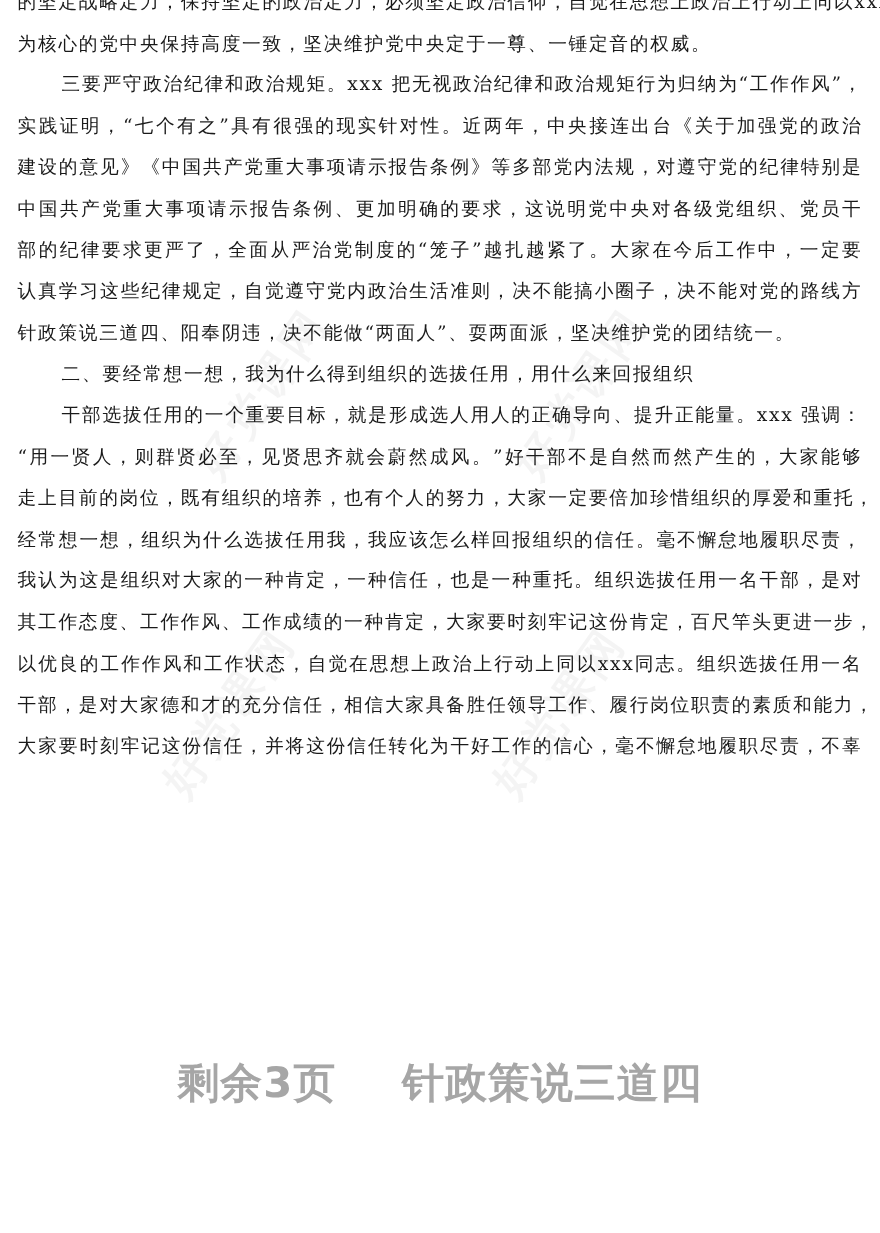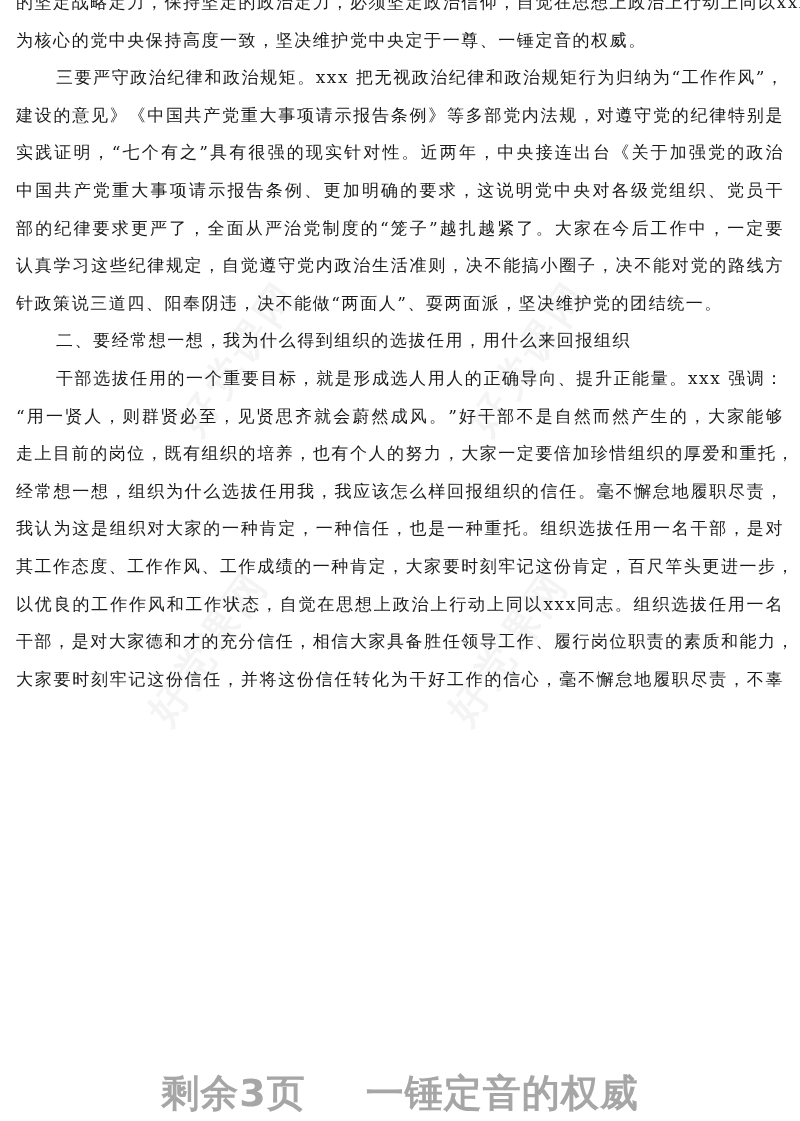--- a/index.html
+++ b/index.html
@@ -53,21 +53,21 @@
       transform: rotate(-55deg);
       transform-origin: center center;
       white-space: nowrap;
       pointer-events: none;
       letter-spacing: 4px;
     }
     .footer-banner {
       position: absolute;
       left: 0;
       width: 800px;
-      top: 1068px;
+      top: 959px;
       height: 50px;
       display: flex;
       justify-content: center;
       align-items: center;
       gap: 60px;
     }
     .footer-banner span {
       font-family: "DejaVu Sans", sans-serif;
       font-weight: bold;
       font-size: 38px;
@@ -82,35 +82,35 @@
 
   <div class="watermark" style="left:150px; top:330px;">好党课网</div>
   <div class="watermark" style="left:440px; top:330px;">好党课网</div>
   <div class="watermark" style="left:120px; top:620px;">好党课网</div>
   <div class="watermark" style="left:420px; top:620px;">好党课网</div>
 
   <div class="text-block">
     <div class="line">的坚定战略定力，保持坚定的政治定力，必须坚定政治信仰，自觉在思想上政治上行动上同以xxx同志</div>
     <div class="line last">为核心的党中央保持高度一致，坚决维护党中央定于一尊、一锤定音的权威。</div>
     <div class="line indent">三要严守政治纪律和政治规矩。xxx 把无视政治纪律和政治规矩行为归纳为“工作作风”，</div>
+    <div class="line">实践证明，“七个有之”具有很强的现实针对性。近两年，中央接连出台《关于加强党的政治</div>
     <div class="line">建设的意见》《中国共产党重大事项请示报告条例》等多部党内法规，对遵守党的纪律特别是</div>
-    <div class="line">实践证明，“七个有之”具有很强的现实针对性。近两年，中央接连出台《关于加强党的政治</div>
     <div class="line">中国共产党重大事项请示报告条例、更加明确的要求，这说明党中央对各级党组织、党员干</div>
     <div class="line">部的纪律要求更严了，全面从严治党制度的“笼子”越扎越紧了。大家在今后工作中，一定要</div>
     <div class="line">认真学习这些纪律规定，自觉遵守党内政治生活准则，决不能搞小圈子，决不能对党的路线方</div>
     <div class="line last">针政策说三道四、阳奉阴违，决不能做“两面人”、耍两面派，坚决维护党的团结统一。</div>
     <div class="line indent last">二、要经常想一想，我为什么得到组织的选拔任用，用什么来回报组织</div>
     <div class="line indent">干部选拔任用的一个重要目标，就是形成选人用人的正确导向、提升正能量。xxx 强调：</div>
     <div class="line">“用一贤人，则群贤必至，见贤思齐就会蔚然成风。”好干部不是自然而然产生的，大家能够</div>
     <div class="line">走上目前的岗位，既有组织的培养，也有个人的努力，大家一定要倍加珍惜组织的厚爱和重托，</div>
     <div class="line">经常想一想，组织为什么选拔任用我，我应该怎么样回报组织的信任。毫不懈怠地履职尽责，</div>
     <div class="line">我认为这是组织对大家的一种肯定，一种信任，也是一种重托。组织选拔任用一名干部，是对</div>
     <div class="line">其工作态度、工作作风、工作成绩的一种肯定，大家要时刻牢记这份肯定，百尺竿头更进一步，</div>
     <div class="line">以优良的工作作风和工作状态，自觉在思想上政治上行动上同以xxx同志。组织选拔任用一名</div>
     <div class="line">干部，是对大家德和才的充分信任，相信大家具备胜任领导工作、履行岗位职责的素质和能力，</div>
     <div class="line">大家要时刻牢记这份信任，并将这份信任转化为干好工作的信心，毫不懈怠地履职尽责，不辜</div>
   </div>
 
   <div class="footer-banner">
     <span>剩余3页</span>
-    <span>一锤定音的权威</span>
+    <span>针政策说三道四</span>
   </div>
 </div>
 
 </body></html>

